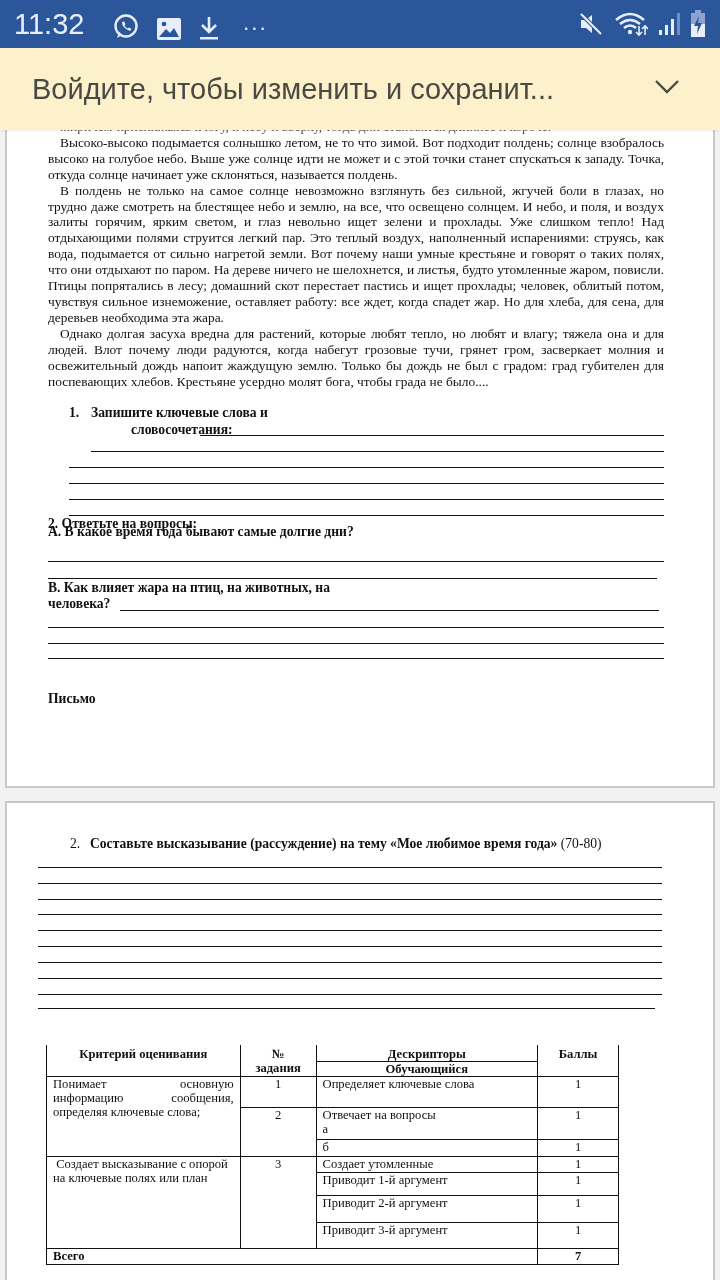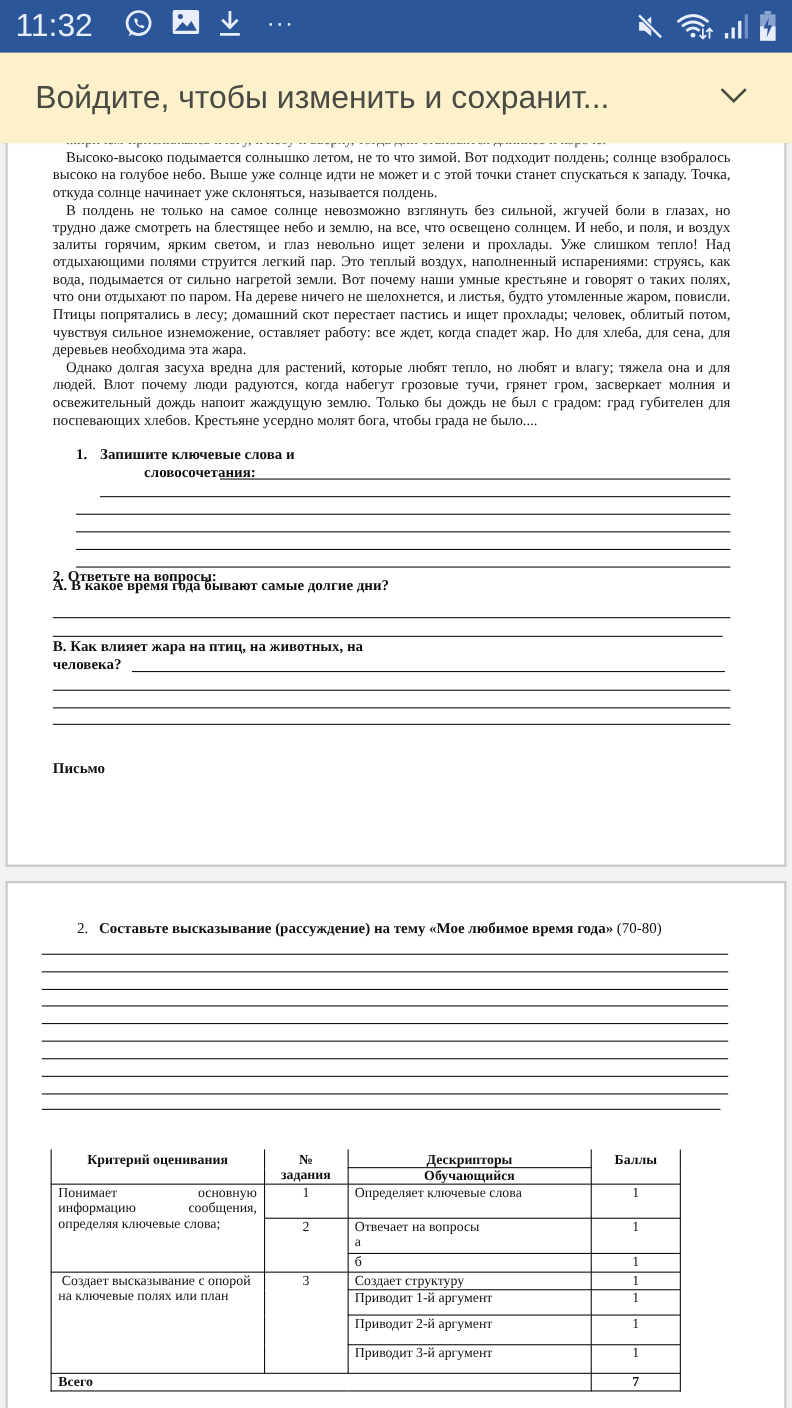--- a/index.html
+++ b/index.html
@@ -3,21 +3,21 @@
 <meta charset="utf-8">
 <style>
   * { box-sizing: border-box; margin: 0; padding: 0; }
   html, body { width: 720px; height: 1280px; overflow: hidden; background: #f2f2f2; }
   body { position: relative; font-family: "Liberation Serif", serif; color: #111; }
 
   
   .statusbar { position: absolute; left: 0; top: 0; width: 720px; height: 48px; background: #2b579a; color: #e8eefb;
     font-family: "Liberation Sans", sans-serif; display: flex; align-items: center; padding: 0 14px; }
   .sb-time { font-size: 29px; letter-spacing: 0px; margin-right: 12px; }
-  .sb-left { display: flex; align-items: flex-start; gap: 16px; }
+  .sb-left { display: flex; align-items: flex-end; gap: 16px; }
   .sb-right { margin-left: auto; display: flex; align-items: center; gap: 10px; }
   .sb-icon svg { display: block; }
 
   
   .banner { position: absolute; left: 0; top: 48px; width: 720px; height: 82px; background: #fdf1cc;
     display: flex; align-items: center; padding: 0 32px; z-index: 5; box-shadow: 0 1px 2px rgba(0,0,0,0.08); gap: 31px; }
   .banner-text { font-family: "Liberation Sans", sans-serif; font-size: 29px; color: #4a4a44; white-space: nowrap; }
   .banner-chevron { margin-left: auto; margin-right: 8px; cursor: pointer; }
 
   
@@ -202,21 +202,21 @@
       <td class="c-score">1</td>
     </tr>
     <tr style="height:17px;">
       <td>б</td>
       <td class="c-score">1</td>
     </tr>
 
     <tr style="height:16px;">
       <td rowspan="4" style="white-space:pre-wrap;"> Создает высказывание с опорой на ключевые полях или план</td>
       <td rowspan="4" class="c-num">3</td>
-      <td>Создает структуру</td>
+      <td>Создает утомленные</td>
       <td class="c-score">1</td>
     </tr>
     <tr style="height:23px;margin-left:21px;">
       <td>Приводит 1-й аргумент</td>
       <td class="c-score">1</td>
     </tr>
     <tr style="height:27px;">
       <td>Приводит 2-й аргумент</td>
       <td class="c-score">1</td>
     </tr>

